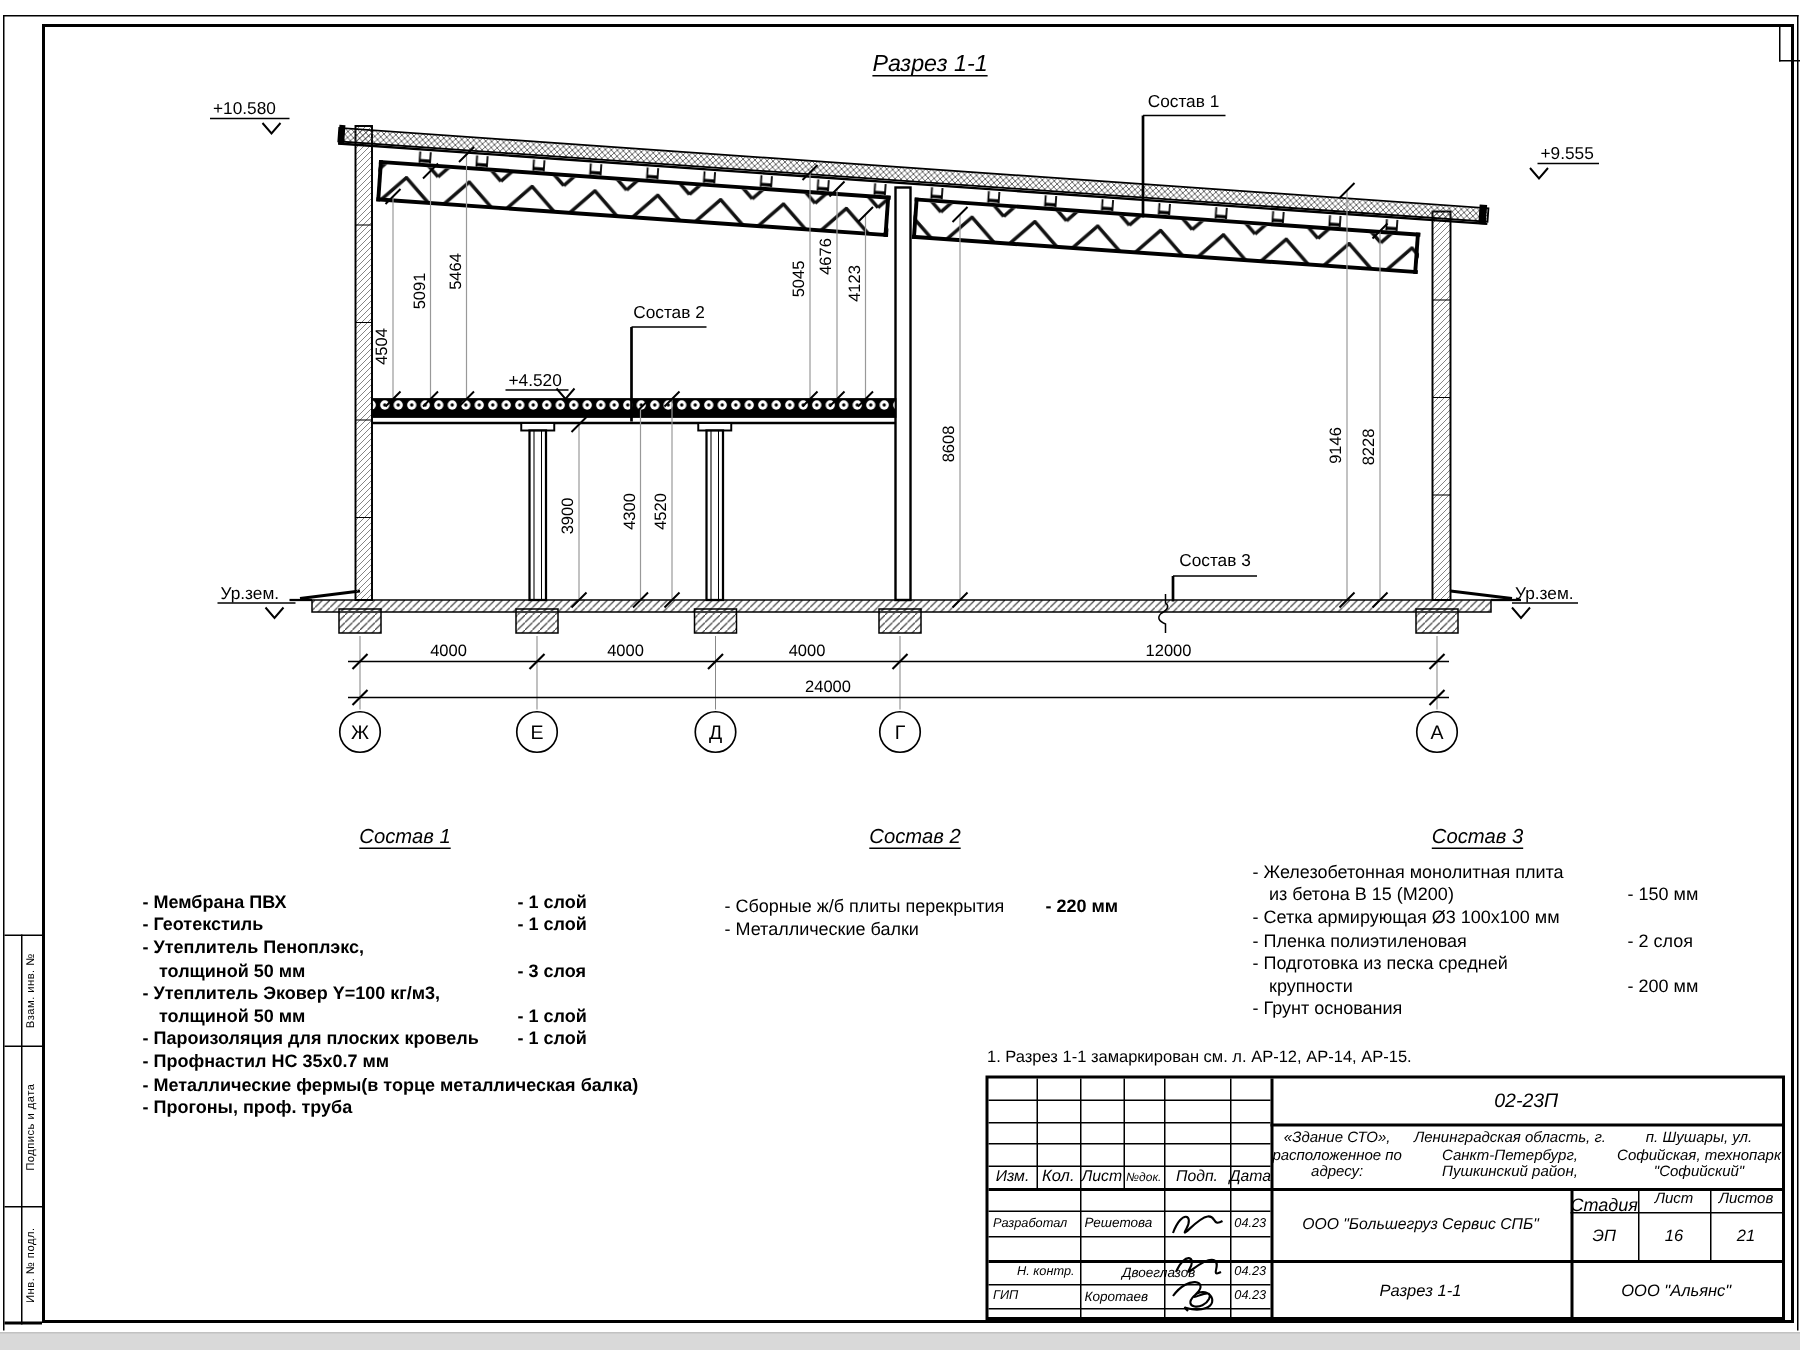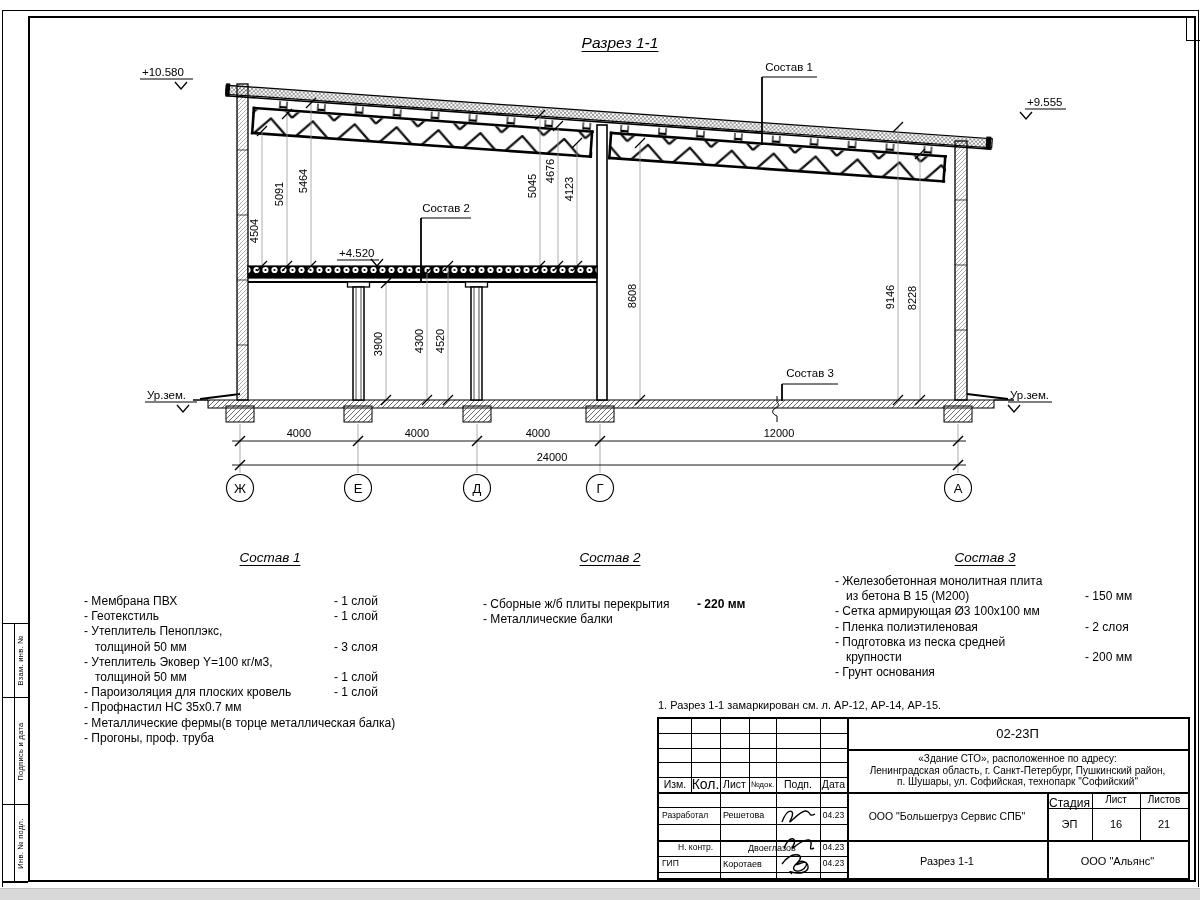--- a/index.html
+++ b/index.html
@@ -29,21 +29,21 @@
   .crow{position:relative;white-space:nowrap;}
   .crow.ind{padding-left:11px;}
   .crow .cv{position:absolute;left:250px;top:0;}
   .comp2 .crow .cv{left:214px;font-weight:bold;}
   .note{position:absolute;left:658px;top:699px;font-size:11px;}
   
   .tblock{position:absolute;left:657px;top:717px;width:533px;height:163px;
           border:2px solid #000;box-sizing:border-box;}
   .tl{position:absolute;background:#000;}
   .tc{position:absolute;display:flex;align-items:center;justify-content:center;
-      text-align:center;font-size:10px;line-height:1.15;}
+      text-align:center;font-size:10px;line-height:1.15;font-style:italic;}
   .tc.left{justify-content:flex-start;padding-left:3px;text-align:left;}
   .bottom-strip{position:absolute;left:0;top:888px;width:1200px;height:12px;
                 background:#d9d9d9;border-top:1px solid #c2c2c2;}
   svg text{fill:#000;}
   .dimt{font:11px "Liberation Sans",sans-serif;}
   .axt{font:13px "Liberation Sans",sans-serif;}
   .elev{font:11.5px "Liberation Sans",sans-serif;}
   .lead{font:11.5px "Liberation Sans",sans-serif;}
 </style>
 </head>
@@ -302,21 +302,21 @@
       <line x1="421" y1="218" x2="421" y2="281" stroke="#000" stroke-width="1.8"></line>
 
       <text class="lead" text-anchor="middle" x="810" y="377">Состав 3</text>
       <line x1="782" y1="384" x2="838" y2="384" stroke="#000" stroke-width="1"></line>
       <line x1="782" y1="384" x2="782" y2="401" stroke="#000" stroke-width="1.8"></line>
       <path d="M777,396 l0,6 q4,3 -3,7 q-4,4 3,7 l0,6" stroke="#000" stroke-width="1" fill="none"></path>
     </g>
   </svg>
 
   <div class="comp-title" style="left:110px;top:550px;width:320px;">Состав 1</div>
-  <div class="comp-list comp1" style="left:84px;top:594px;">
+  <div class="comp-list comp1" style="left:95px;top:594px;font-weight:bold;">
     <div class="crow"><span>- Мембрана ПВХ</span><span class="cv">- 1 слой</span></div>
     <div class="crow"><span>- Геотекстиль</span><span class="cv">- 1 слой</span></div>
     <div class="crow"><span>- Утеплитель Пеноплэкс,</span><span class="cv"></span></div>
     <div class="crow ind"><span>толщиной 50 мм</span><span class="cv">- 3 слоя</span></div>
     <div class="crow"><span>- Утеплитель Эковер Y=100 кг/м3,</span><span class="cv"></span></div>
     <div class="crow ind"><span>толщиной 50 мм</span><span class="cv">- 1 слой</span></div>
     <div class="crow"><span>- Пароизоляция для плоских кровель</span><span class="cv">- 1 слой</span></div>
     <div class="crow"><span>- Профнастил НС 35х0.7 мм</span></div>
     <div class="crow"><span>- Металлические фермы(в торце металлическая балка)</span></div>
     <div class="crow"><span>- Прогоны, проф. труба</span></div>
@@ -359,21 +359,21 @@
     <div class="tl" style="left:188px;top:30px;width:341px;height:1.5px;"></div>
     <div class="tl" style="left:0;top:73px;width:529px;height:1.5px;"></div>
     <div class="tl" style="left:0;top:88px;width:188px;height:1px;"></div>
     <div class="tl" style="left:0;top:105px;width:188px;height:1px;"></div>
     <div class="tl" style="left:388px;top:89px;width:141px;height:1px;"></div>
     <div class="tl" style="left:0;top:121px;width:529px;height:1.5px;"></div>
     <div class="tl" style="left:0;top:137px;width:188px;height:1px;"></div>
     <div class="tl" style="left:0;top:153px;width:188px;height:1px;"></div>
 
     <div class="tc" style="left:0;top:58px;width:32px;height:15px;font-size:10.5px;">Изм.</div>
-    <div class="tc" style="left:32px;top:58px;width:29px;height:15px;font-size:14px;">Кол.</div>
+    <div class="tc" style="left:32px;top:58px;width:29px;height:15px;font-size:11px;">Кол.</div>
     <div class="tc" style="left:61px;top:58px;width:29px;height:15px;font-size:10.5px;">Лист</div>
     <div class="tc" style="left:90px;top:58px;width:27px;height:15px;font-size:8px;">№док.</div>
     <div class="tc" style="left:117px;top:58px;width:44px;height:15px;font-size:10.5px;">Подп.</div>
     <div class="tc" style="left:161px;top:58px;width:27px;height:15px;font-size:10.5px;">Дата</div>
 
     <div class="tc left" style="left:0;top:88px;width:61px;height:17px;font-size:8.5px;">Разработал</div>
     <div class="tc left" style="left:61px;top:88px;width:56px;height:17px;font-size:9px;">Решетова</div>
     <div class="tc" style="left:161px;top:88px;width:27px;height:17px;font-size:8.5px;">04.23</div>
     <div class="tc left" style="left:0;top:121px;width:61px;height:16px;font-size:8.5px;margin-left:16px;">Н. контр.</div>
     <div class="tc left" style="left:61px;top:121px;width:56px;height:16px;font-size:9px;padding-left:28px;">Двоеглазов</div>
@@ -382,21 +382,21 @@
     <div class="tc left" style="left:61px;top:137px;width:56px;height:16px;font-size:9px;">Коротаев</div>
     <div class="tc" style="left:161px;top:137px;width:27px;height:16px;font-size:8.5px;">04.23</div>
 
     <svg style="position:absolute;left:117px;top:83px;" width="44" height="76">
       <path d="M6,20 C12,4 20,8 15,17 C10,26 22,10 29,9 C35,8 32,16 39,12" stroke="#000" stroke-width="1.4" fill="none"></path>
       <path d="M8,46 C14,32 22,36 17,44 C13,51 26,36 33,38 C39,40 30,50 38,46" stroke="#000" stroke-width="1.4" fill="none"></path>
       <path d="M6,62 C16,48 30,52 22,60 C14,68 34,54 30,64 C26,72 12,70 20,62 C28,54 38,66 28,70 C18,74 10,66 16,72" stroke="#000" stroke-width="1.4" fill="none"></path>
     </svg>
 
     <div class="tc" style="left:188px;top:0;width:341px;height:30px;font-size:13px;">02-23П</div>
-    <div class="tc" style="left:188px;top:30px;width:341px;height:43px;font-size:10px;flex-direction:column;">
+    <div class="tc" style="left:188px;top:30px;width:341px;height:43px;font-size:10px;flex-direction:row;">
       <div>«Здание СТО», расположенное по адресу:</div>
       <div>Ленинградская область, г. Санкт-Петербург, Пушкинский район,</div>
       <div>п. Шушары, ул. Софийская, технопарк "Софийский"</div>
     </div>
     <div class="tc" style="left:188px;top:73px;width:200px;height:48px;font-size:10.5px;">ООО "Большегруз Сервис СПБ"</div>
     <div class="tc" style="left:388px;top:77px;width:45px;height:16px;font-size:12px;">Стадия</div>
     <div class="tc" style="left:433px;top:73px;width:48px;height:16px;font-size:10px;">Лист</div>
     <div class="tc" style="left:481px;top:73px;width:48px;height:16px;font-size:10px;">Листов</div>
     <div class="tc" style="left:388px;top:89px;width:45px;height:32px;font-size:11px;">ЭП</div>
     <div class="tc" style="left:433px;top:89px;width:48px;height:32px;font-size:11px;">16</div>

